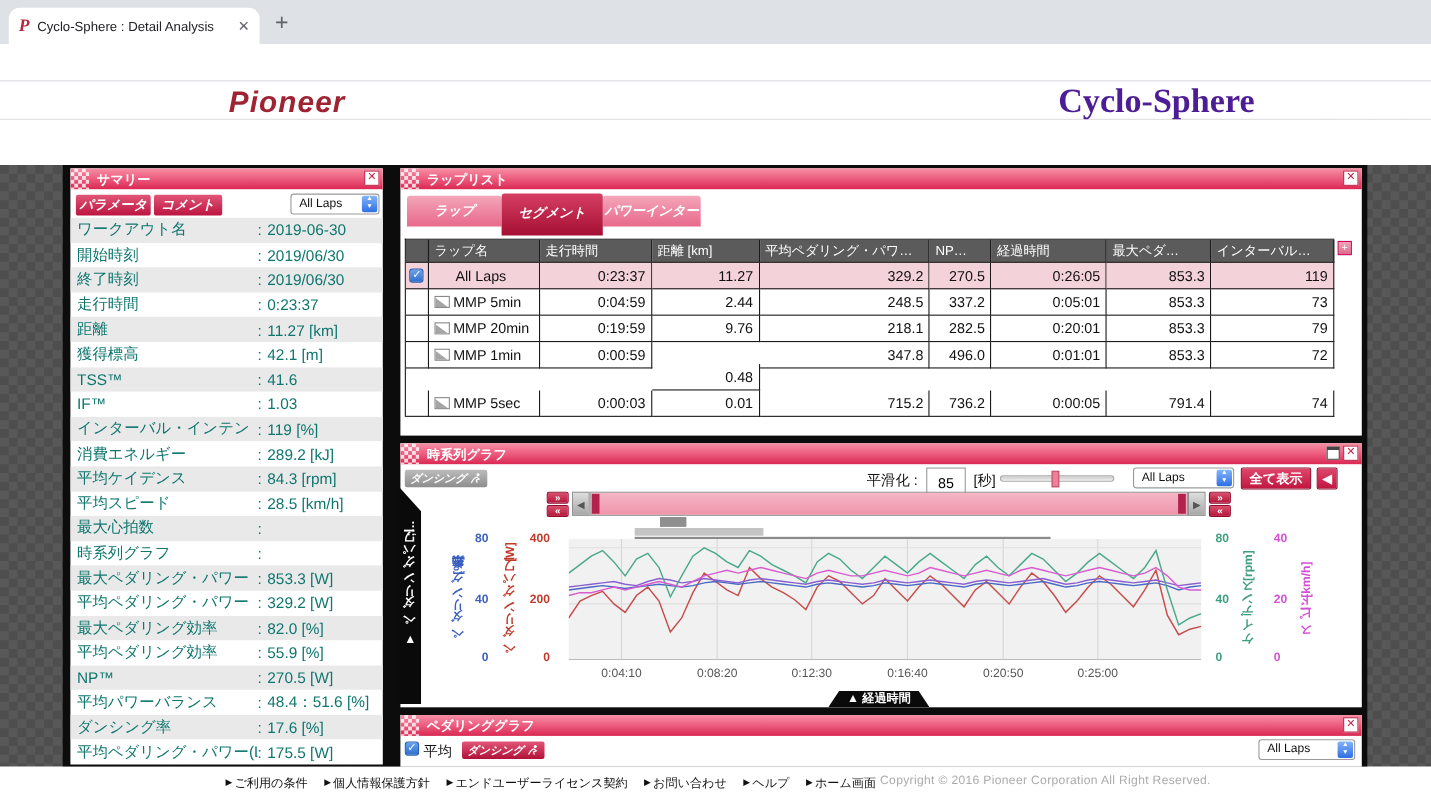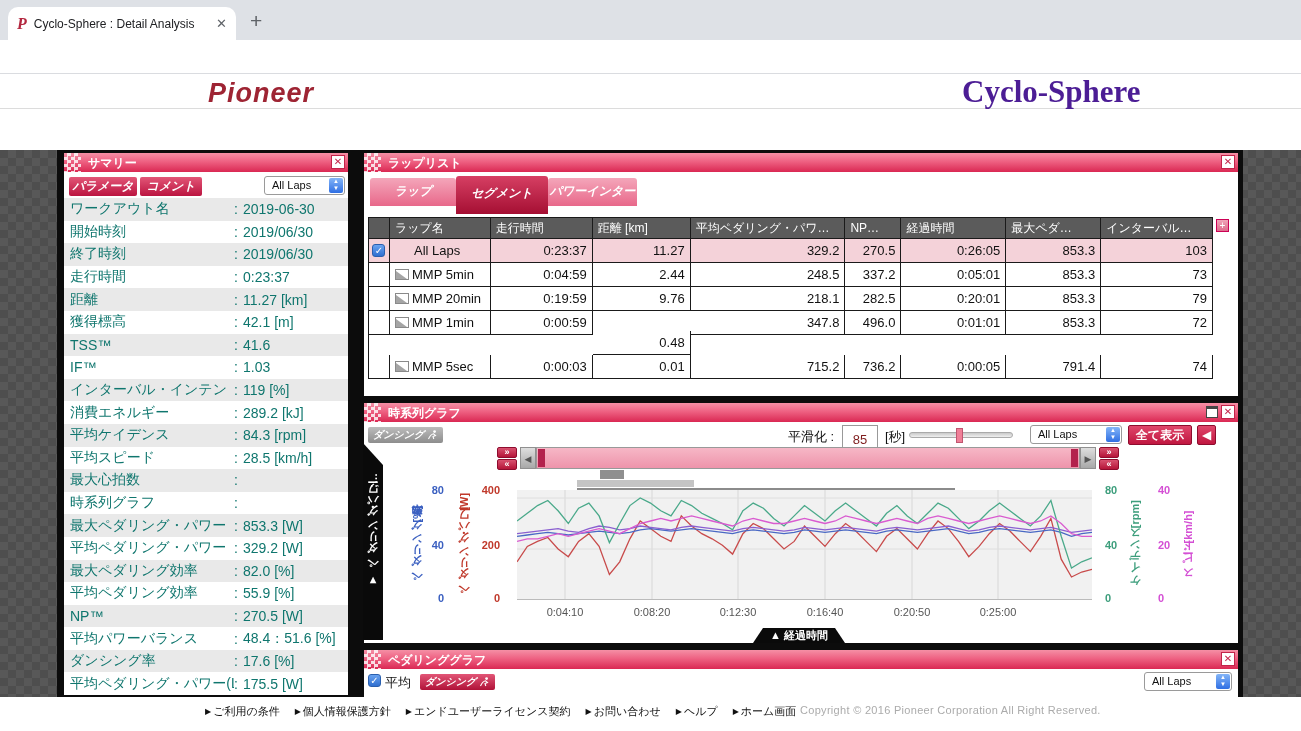--- a/index.html
+++ b/index.html
@@ -75,21 +75,21 @@
 .lapicon { width:14px; height:11px; border:1px solid #8a8a8a; background:#fff; position:relative; margin-right:3px; flex:none; }
 .lapicon::after { content:""; position:absolute; left:0; bottom:0; width:0; height:0; border-bottom:8px solid #a5a5a5; border-right:11px solid transparent; }
 .plusbtn { position:absolute; left:852px; top:66px; width:13px; height:13px; background:linear-gradient(180deg,#f0a4b8,#dd6c8c); border:1px solid #c05; color:#fff; font-size:10px; line-height:11px; text-align:center; }
 
 
 #ts-panel { left:364px; top:403px; width:874px; height:240px; }
 .badge { position:absolute; height:16px; border-radius:2px; color:#fff; font-style:italic; font-weight:bold; font-size:10px; display:flex; align-items:center; padding:0 5px; gap:2px; }
 .badge.gray { background:linear-gradient(180deg,#bcbcbc,#8d8d8d); }
 .badge.red { background:linear-gradient(180deg,#e25677,#b01238); }
 .ctl-label { position:absolute; font-size:13px; color:#111; white-space:nowrap; }
-.numinput { position:absolute; width:36px; height:28px; border:1px solid #999; font-size:13px; text-align:center; color:#7f1d1d; background:#fff; }
+.numinput { position:absolute; width:36px; height:28px; border:1px solid #999; font-size:13px; text-align:center; color:#000000; background:#fff; }
 .slider { position:absolute; width:104px; height:6px; background:linear-gradient(180deg,#c9c9c9,#efefef); border:1px solid #aaa; border-radius:3px; }
 .slider .thumb { position:absolute; left:46px; top:-5px; width:7px; height:15px; background:#ef7f97; border:1px solid #c05570; }
 .redbtn { position:absolute; background:linear-gradient(180deg,#e0466b,#c01740); color:#fff; font-weight:bold; font-size:12px; text-align:center; border-radius:2px; border:1px solid #8e0c2e; }
 .chev { position:absolute; width:20px; height:11px; background:linear-gradient(180deg,#d8516f,#b51539); border:1px solid #8e0c2e; color:#fff; font-size:9px; line-height:9px; text-align:center; border-radius:2px; font-weight:bold; }
 .graystep { position:absolute; width:16px; height:22px; background:linear-gradient(180deg,#dedede,#a8a8a8); border:1px solid #909090; color:#555; font-size:9px; text-align:center; line-height:22px; }
 .rtrack { position:absolute; height:22px; background:linear-gradient(180deg,#f6b7c6,#ee94ab); border:1px solid #999; }
 .rtrack .cap { position:absolute; top:1px; width:7px; height:18px; background:#b3224d; }
 .segbar { position:absolute; }
 .vtab { position:absolute; left:-1px; top:40px; width:20px; height:197px; background:#0a0a0a; clip-path:polygon(0 0,100% 22px,100% 100%,0 100%); }
 .vtab span { position:absolute; left:3px; top:30px; writing-mode:vertical-rl; transform:rotate(180deg); color:#fff; font-size:11px; font-weight:bold; white-space:nowrap; }
@@ -362,21 +362,21 @@
           <div class="lt-cell" style="width: 21px; justify-content: center; padding: 0px 2px;">
             <div class="cbox">✓</div>
           </div>
           <div class="lt-cell name" style="width: 101px; padding-left: 24px;">All Laps</div>
           <div class="lt-cell" style="width: 102px;">0:23:37</div>
           <div class="lt-cell" style="width: 98px;">11.27</div>
           <div class="lt-cell" style="width: 155px;">329.2</div>
           <div class="lt-cell" style="width: 56px;">270.5</div>
           <div class="lt-cell" style="width: 105px;">0:26:05</div>
           <div class="lt-cell" style="width: 95px;">853.3</div>
-          <div class="lt-cell" style="width: 112px;">103</div>
+          <div class="lt-cell" style="width: 112px;">119</div>
         </div>
         <div class="lt-row">
           <div class="lt-cell" style="width: 21px; justify-content: center; padding: 0px 2px;"></div>
           <div class="lt-cell name" style="width: 101px;"><span class="lapicon"></span>MMP 5min</div>
           <div class="lt-cell" style="width: 102px;">0:04:59</div>
           <div class="lt-cell" style="width: 98px;">2.44</div>
           <div class="lt-cell" style="width: 155px;">248.5</div>
           <div class="lt-cell" style="width: 56px;">337.2</div>
           <div class="lt-cell" style="width: 105px;">0:05:01</div>
           <div class="lt-cell" style="width: 95px;">853.3</div>

